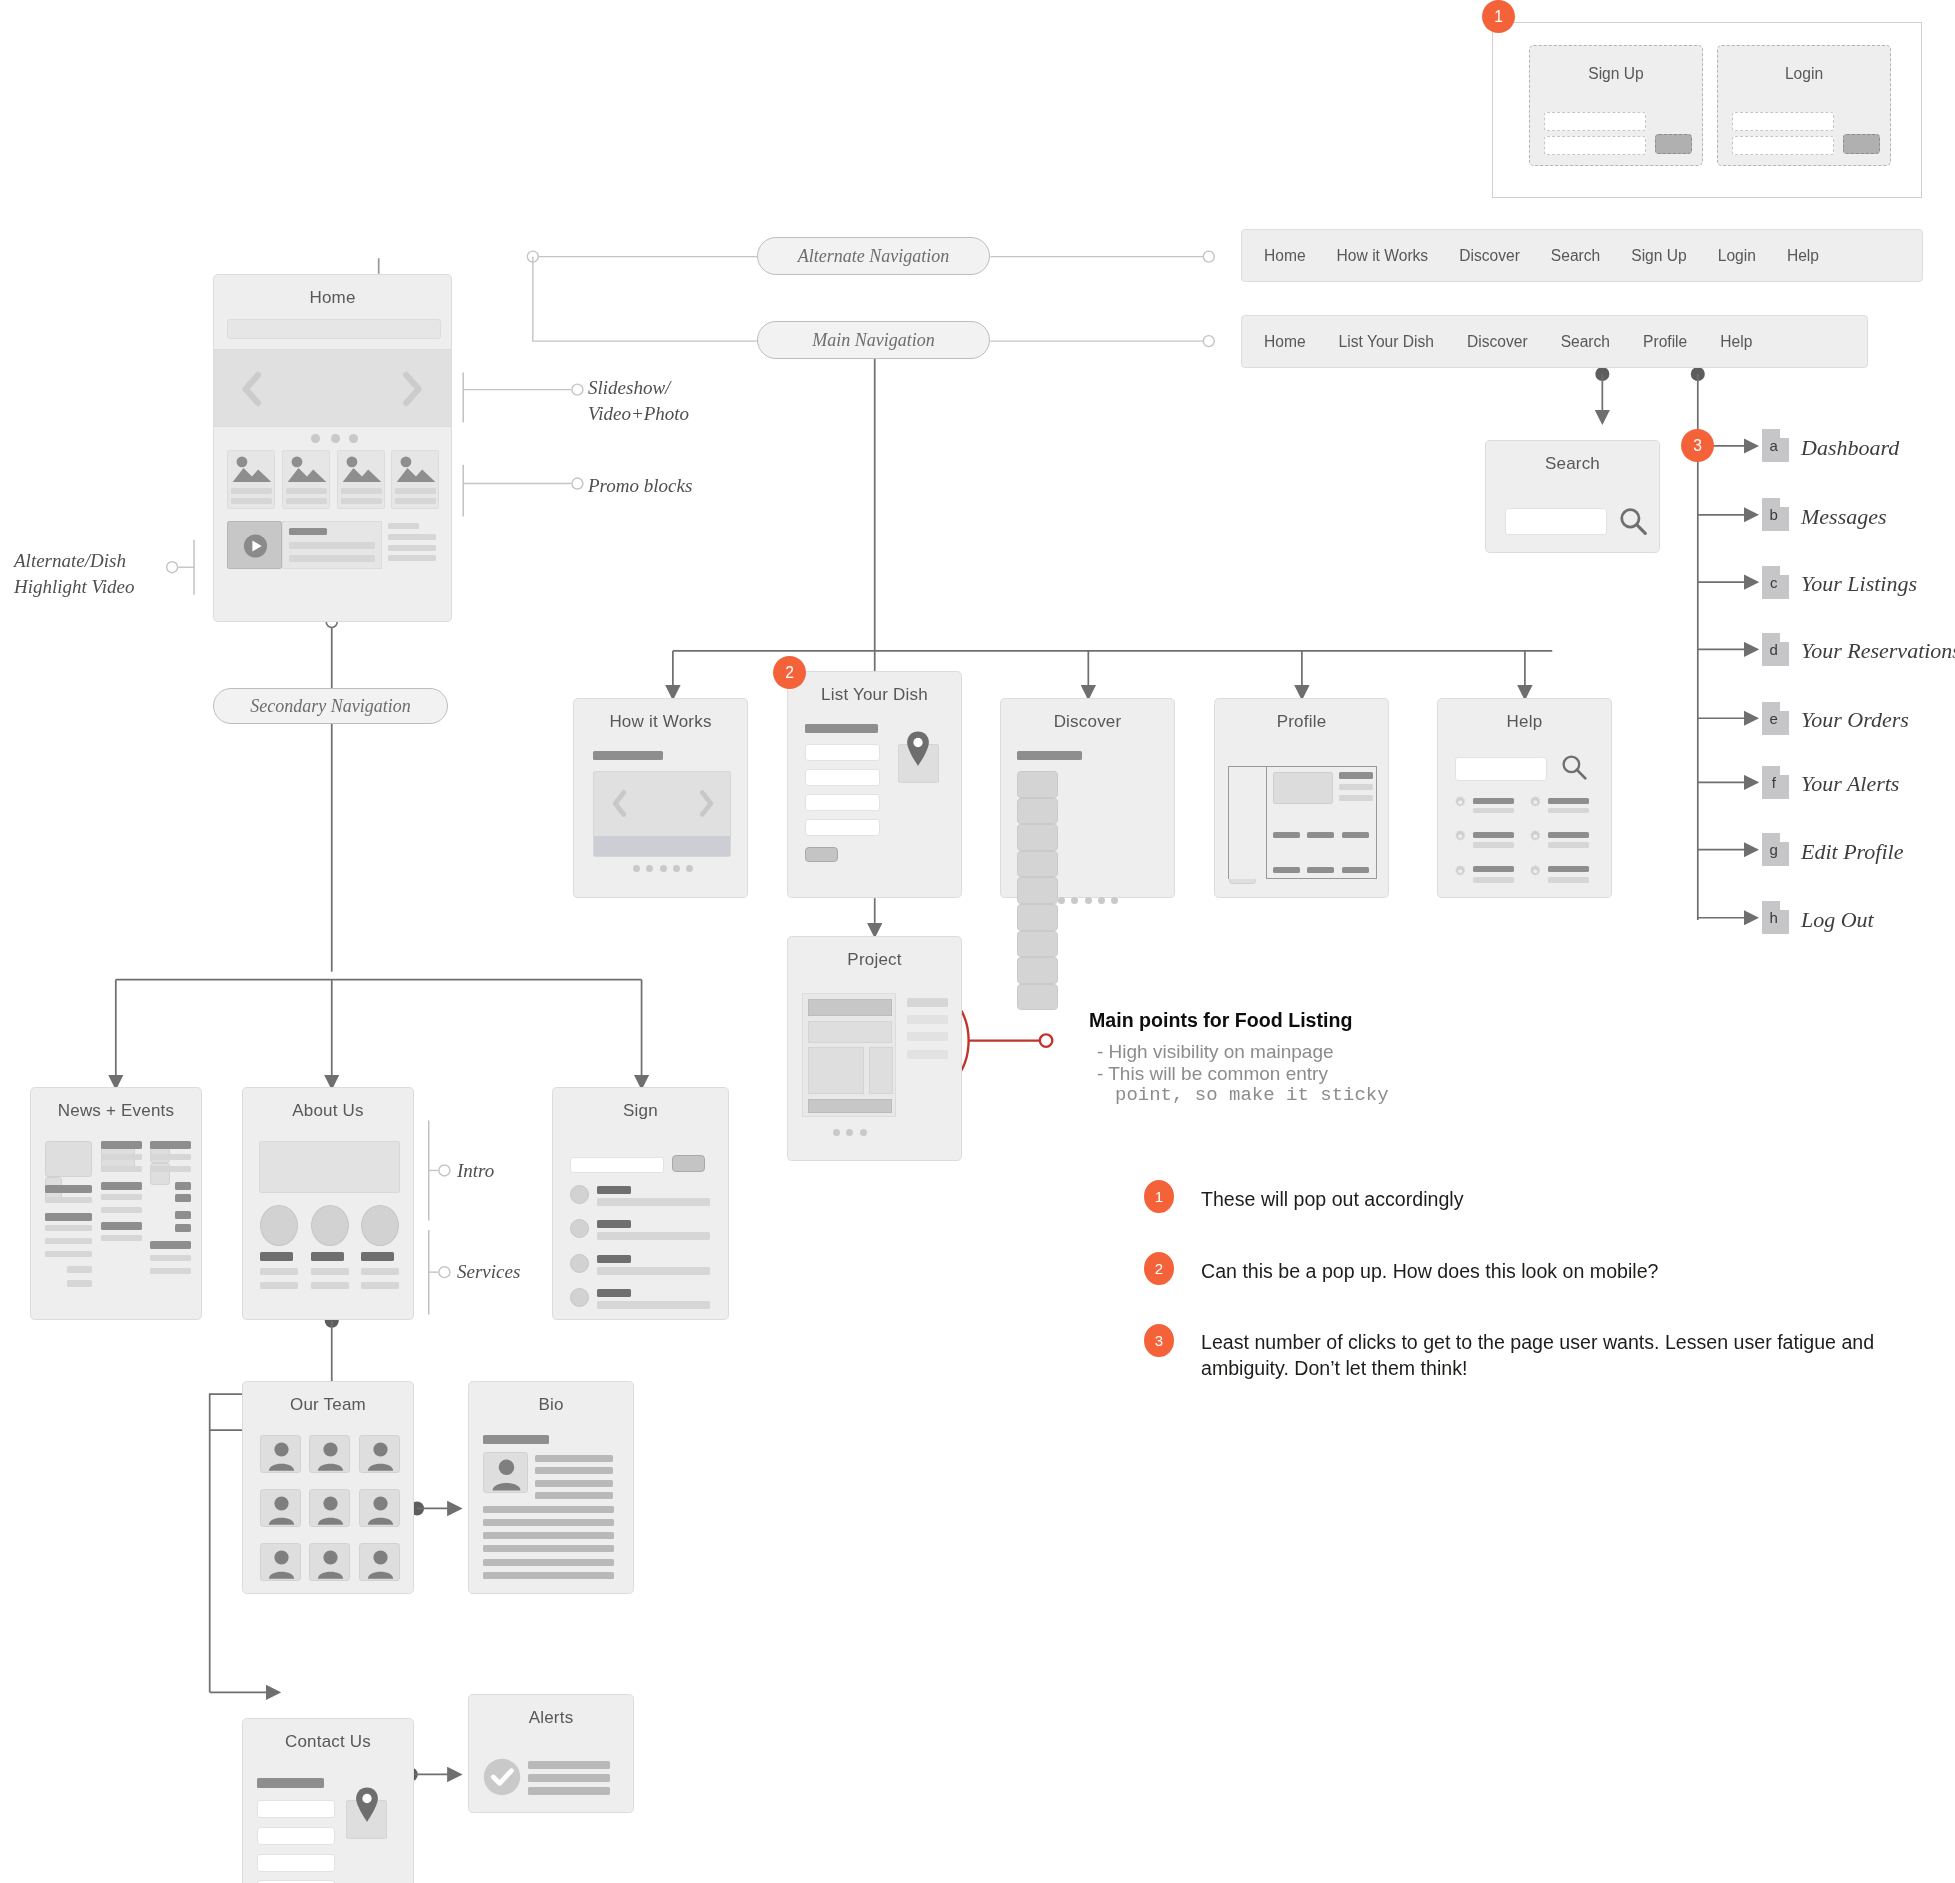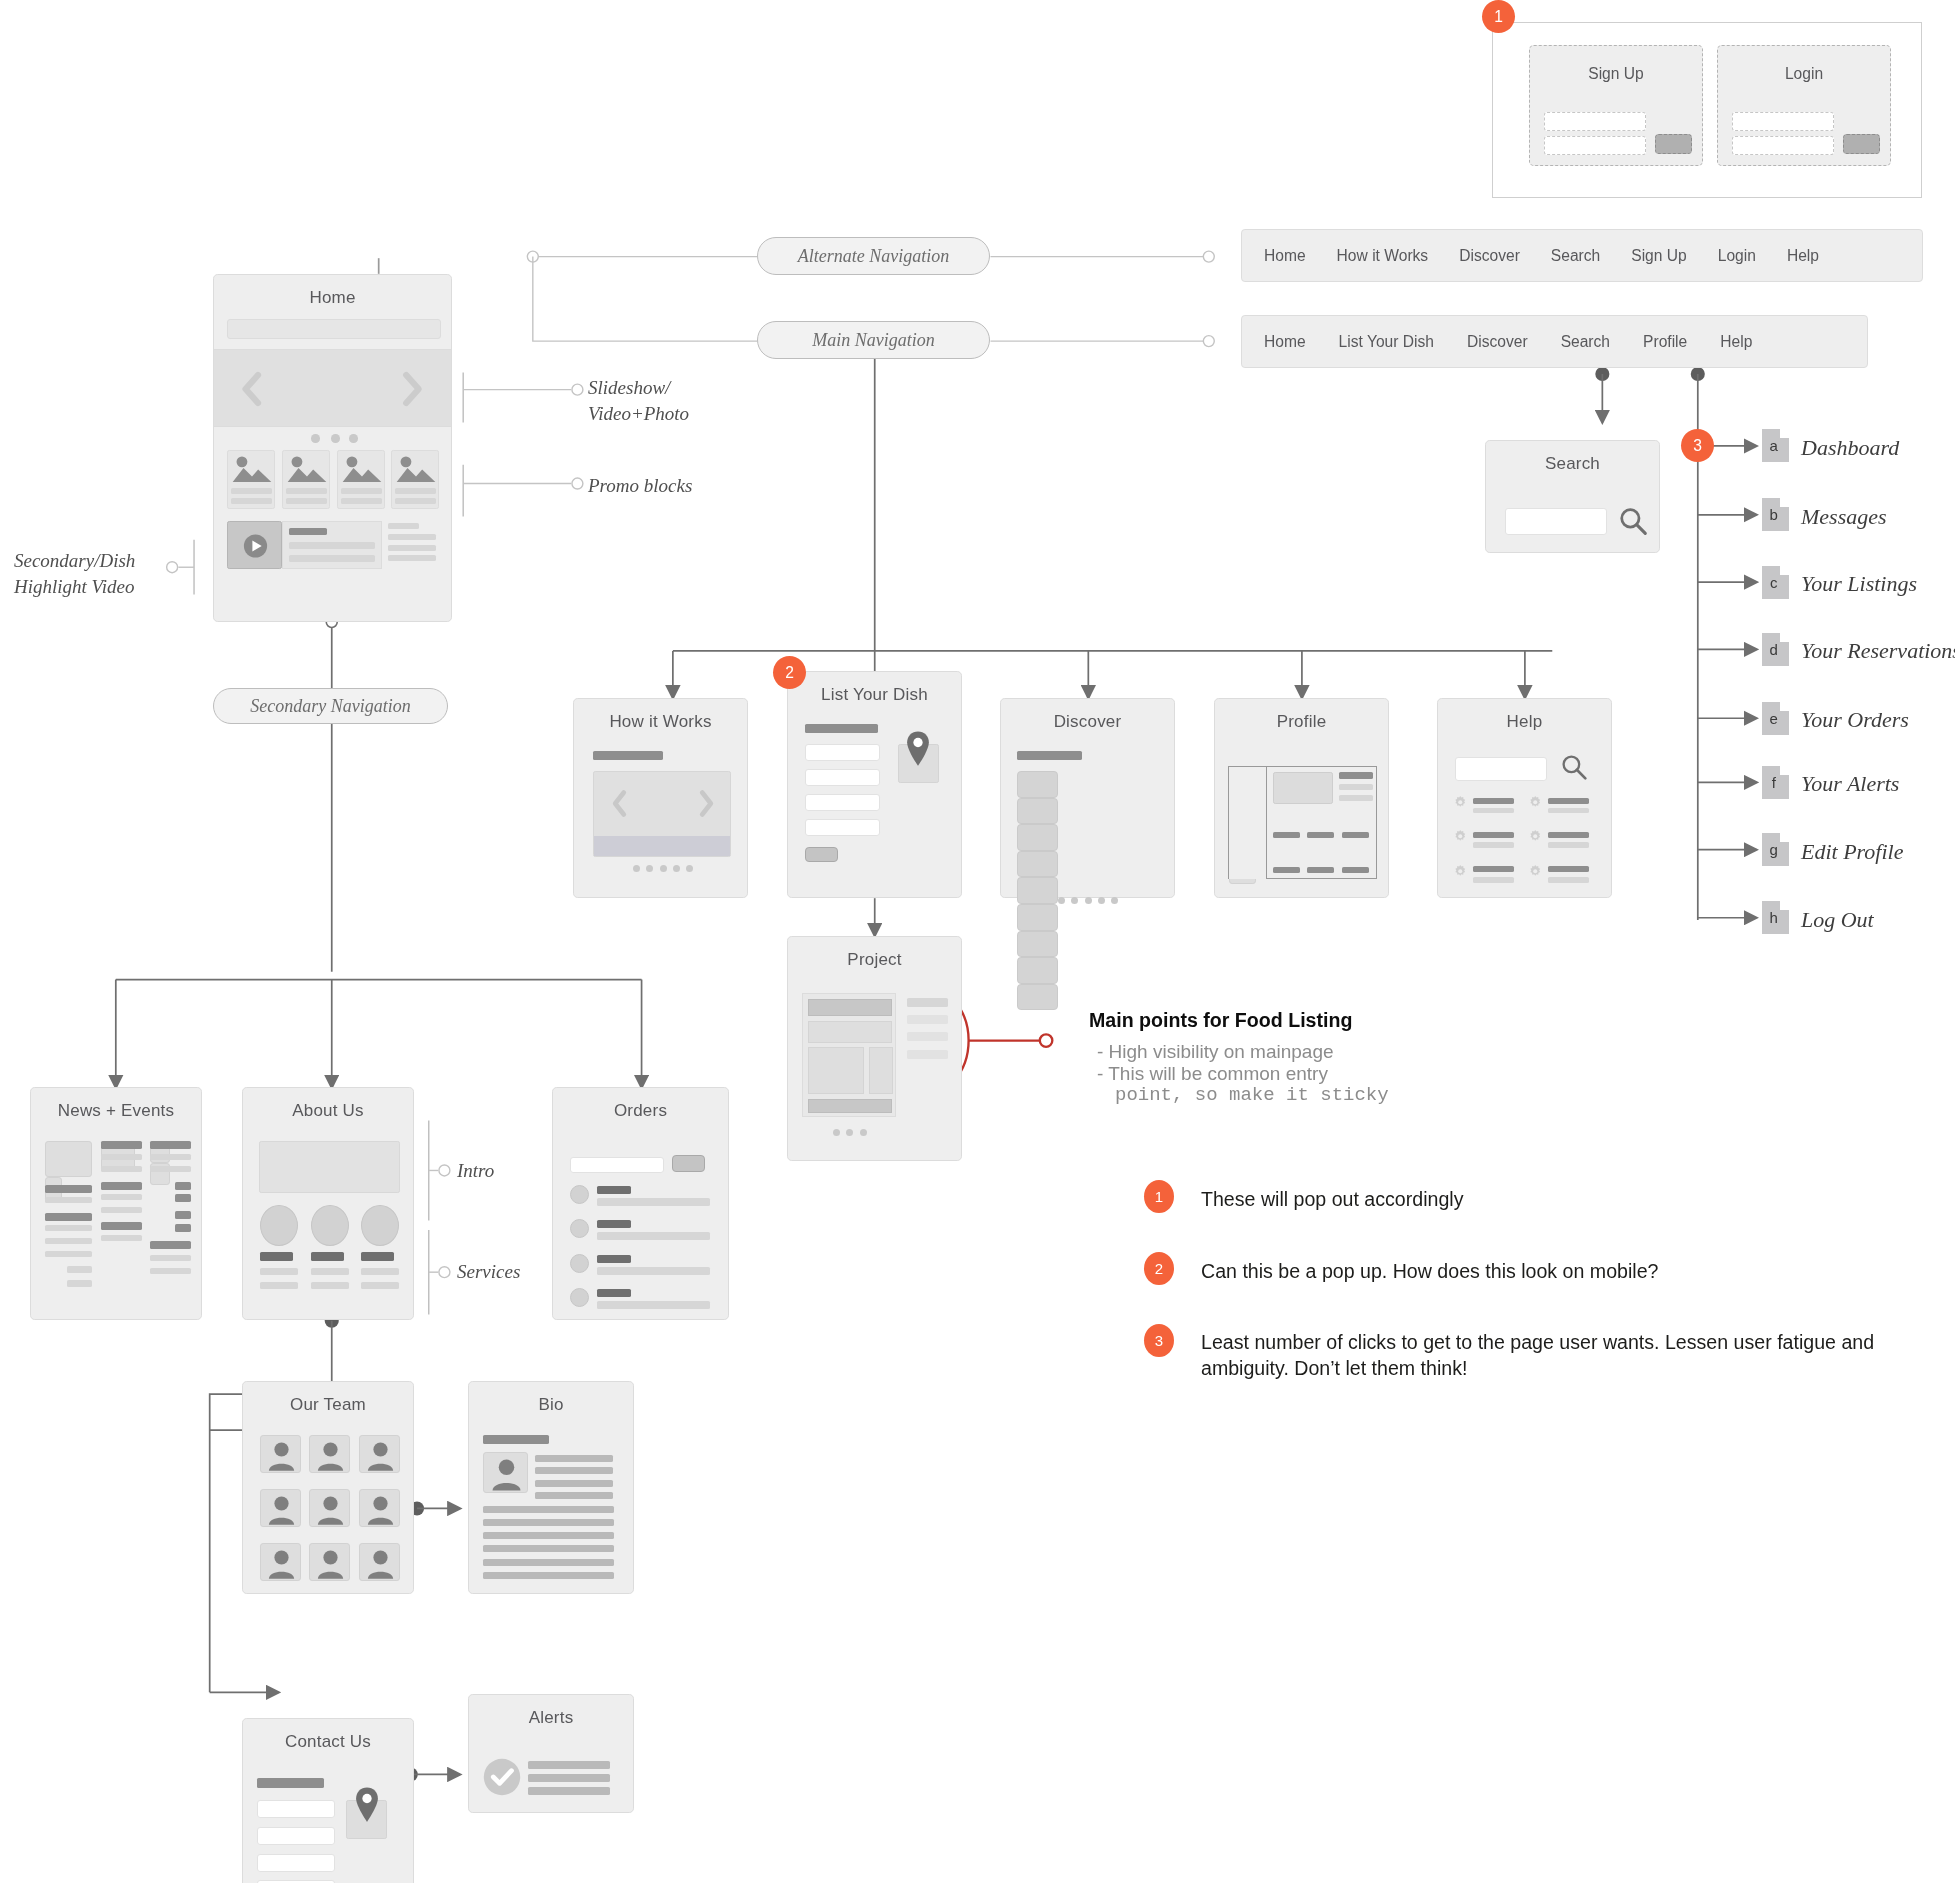--- a/index.html
+++ b/index.html
@@ -288,21 +288,21 @@
       <div class="bar" style="position:absolute;left:0;top:12.5px;width:48px;height:6.3px;"></div>
       <div class="bar" style="position:absolute;left:0;top:23.5px;width:48px;height:6.3px;"></div>
       <div class="bar" style="position:absolute;left:0;top:34px;width:48px;height:6.3px;"></div>
     </div>
   </div>
 </div>
 
 <div class="anno" style="left:588px; top:375px; width:180px; white-space:pre-line;">Slideshow/
 Video+Photo</div>
 <div class="anno" style="left:588px; top:473px;">Promo blocks</div>
-<div class="anno" style="left:14px; top:548px; width:156px; text-align:left; white-space:pre-line;">Secondary/Dish
+<div class="anno" style="left:14px; top:548px; width:156px; text-align:left; white-space:pre-line;">Alternate/Dish
 Highlight Video</div>
 
 <div class="card" style="left:1485px; top:440px; width:175px; height:113px;">
   <div class="card-title">Search</div>
   <div class="field" style="position:absolute;left:19px;top:67px;width:102px;height:26.6px;"></div>
   <svg style="position:absolute;left:131px;top:64px;" width="33" height="33" viewBox="0 0 42 42">
     <circle cx="17" cy="17" r="11" stroke="#6f6f6f" stroke-width="3.5" fill="none"></circle>
     <path d="M25,25 L36,36" stroke="#6f6f6f" stroke-width="4" stroke-linecap="round"></path>
   </svg>
 </div>
@@ -580,21 +580,21 @@
     <div class="bar" style="position:absolute;left:102px;top:63px;width:38px;height:7px;"></div>
     <div class="bar" style="position:absolute;left:1.6px;top:77px;width:38px;height:7px;"></div>
     <div class="bar" style="position:absolute;left:52px;top:77px;width:38px;height:7px;"></div>
     <div class="bar" style="position:absolute;left:102px;top:77px;width:38px;height:7px;"></div>
   </div>
 </div>
 <div class="anno" style="left:457px; top:1158px;">Intro</div>
 <div class="anno" style="left:457px; top:1259px;">Services</div>
 
 <div class="card" style="left:552px; top:1087px; width:177px; height:233px;">
-  <div class="card-title">Orders</div>
+  <div class="card-title">Sign</div>
   <div class="field" style="position:absolute;left:17px;top:69px;width:94px;height:15.6px;"></div>
   <div class="btn-grey" style="position:absolute;left:119px;top:67px;width:33px;height:17px;"></div>
 
   <div class="abs" style="left:17px;top:97px;width:139px;height:25px;">
     <div class="circle-grey" style="left:0;top:0;width:19px;height:19px;"></div>
     <div style="position:absolute;left:26.6px;top:0.8px;width:34px;height:8.6px;background:#6f6f6f;border-radius:1.6px;"></div>
     <div class="bar" style="position:absolute;left:26.6px;top:13.3px;width:113px;height:7.8px;"></div>
   </div>
   <div class="abs" style="left:17px;top:131px;width:139px;height:25px;">
     <div class="circle-grey" style="left:0;top:0;width:19px;height:19px;"></div>

